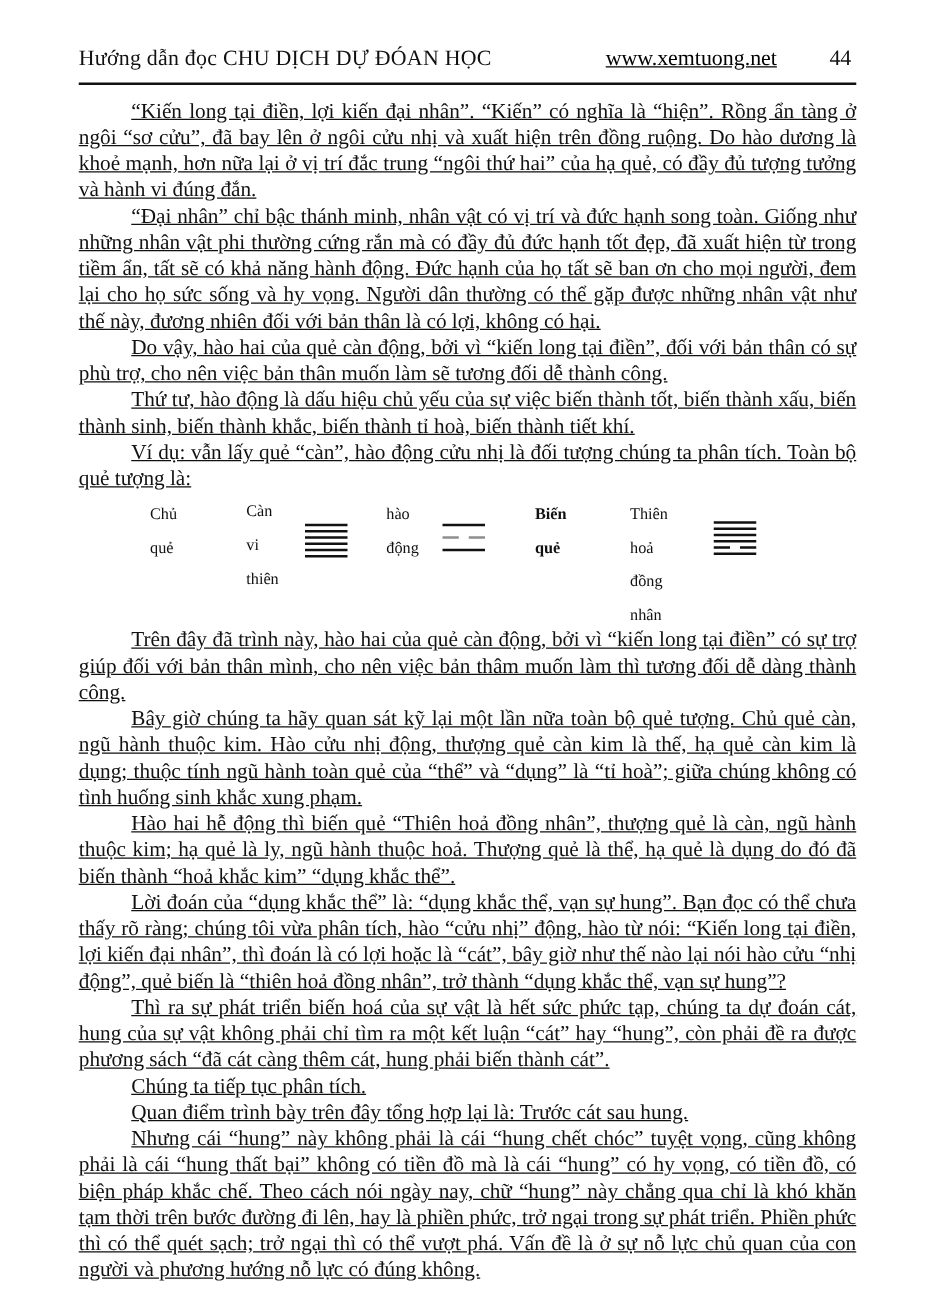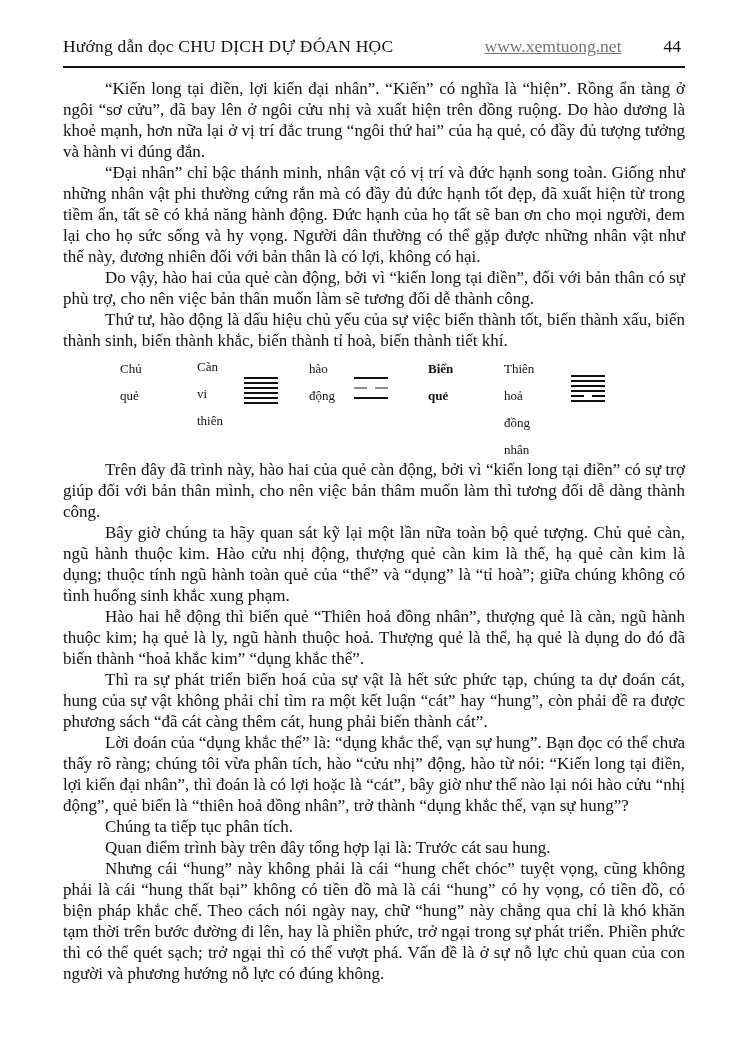--- a/index.html
+++ b/index.html
@@ -14,32 +14,33 @@
     width: 744px; height: 993px;
     padding: 36px 59px 20px 63px;
   }
   .header {
     display: flex; align-items: baseline;
     font-size: 17.5px;
   }
   .header-title { flex: 0 0 auto; letter-spacing: 0.2px; }
   .header-spacer { flex: 1 1 auto; }
   .header-url {
-    color: #737373; text-decoration: underline;
+    color: #000000; text-decoration: underline;
     margin-right: 42px; cursor: pointer;
   }
   .header-page { margin-right: 4px; font-family: Liberation Serif, serif; }
   .header-rule {
     border: none; border-top: 2px solid #111111;
     margin-top: 9px; margin-bottom: 10px;
   }
   .body-text { font-size: 17px; line-height: 21px; }
   .para {
     text-align: justify;
     text-indent: 42px;
+    text-decoration: underline;
   }
   
   .diagram {
     position: relative;
     height: 104px;
     margin: 2px 0 2px 0;
   }
   .dcol {
     position: absolute; top: 0;
     font-size: 13px; line-height: 27px;
@@ -72,20 +73,21 @@
   </div>
 
   <hr class="header-rule">
 
   <div class="body-text">
     <div id="paras-top">
         <p class="para">“Kiến long tại điền, lợi kiến đại nhân”. “Kiến” có nghĩa là “hiện”. Rồng ẩn tàng ở ngôi “sơ cửu”, đã bay lên ở ngôi cửu nhị và xuất hiện trên đồng ruộng. Do hào dương là khoẻ mạnh, hơn nữa lại ở vị trí đắc trung “ngôi thứ hai” của hạ quẻ, có đầy đủ tượng tưởng và hành vi đúng đắn.</p>
         <p class="para">“Đại nhân” chỉ bậc thánh minh, nhân vật có vị trí và đức hạnh song toàn. Giống như những nhân vật phi thường cứng rắn mà có đầy đủ đức hạnh tốt đẹp, đã xuất hiện từ trong tiềm ẩn, tất sẽ có khả năng hành động. Đức hạnh của họ tất sẽ ban ơn cho mọi người, đem lại cho họ sức sống và hy vọng. Người dân thường có thể gặp được những nhân vật như thế này, đương nhiên đối với bản thân là có lợi, không có hại.</p>
         <p class="para">Do vậy, hào hai của quẻ càn động, bởi vì “kiến long tại điền”, đối với bản thân có sự phù trợ, cho nên việc bản thân muốn làm sẽ tương đối dễ thành công.</p>
         <p class="para">Thứ tư, hào động là dấu hiệu chủ yếu của sự việc biến thành tốt, biến thành xấu, biến thành sinh, biến thành khắc, biến thành tỉ hoà, biến thành tiết khí.</p>
+        <p class="para">Ví dụ: vẫn lấy quẻ “càn”, hào động cửu nhị là đối tượng chúng ta phân tích. Toàn bộ quẻ tượng là:</p>
       </div>
     <div class="diagram" id="diagram">
         <div class="dcol" style="left: 57px; top: 2px; position: absolute;">
           <span>Chủ</span>
           <span>quẻ</span>
         </div>
         <div class="dcol" style="left: 134px; top: 0; position: absolute;">
           <span>Càn</span>
           <span>vi</span>
           <span>thiên</span>
@@ -129,21 +131,21 @@
             <i></i>
             <i></i>
           </div>
           <div class="hexline"></div>
         </div>
       </div>
     <div id="paras-bottom">
         <p class="para">Trên đây đã trình này, hào hai của quẻ càn động, bởi vì “kiến long tại điền” có sự trợ giúp đối với bản thân mình, cho nên việc bản thâm muốn làm thì tương đối dễ dàng thành công.</p>
         <p class="para">Bây giờ chúng ta hãy quan sát kỹ lại một lần nữa toàn bộ quẻ tượng. Chủ quẻ càn, ngũ hành thuộc kim. Hào cửu nhị động, thượng quẻ càn kim là thế, hạ quẻ càn kim là dụng; thuộc tính ngũ hành toàn quẻ của “thể” và “dụng” là “tỉ hoà”; giữa chúng không có tình huống sinh khắc xung phạm.</p>
         <p class="para">Hào hai hễ động thì biến quẻ “Thiên hoả đồng nhân”, thượng quẻ là càn, ngũ hành thuộc kim; hạ quẻ là ly, ngũ hành thuộc hoả. Thượng quẻ là thể, hạ quẻ là dụng do đó đã biến thành “hoả khắc kim” “dụng khắc thể”.</p>
+        <p class="para">Lời đoán của “dụng khắc thể” là: “dụng khắc thể, vạn sự hung”. Bạn đọc có thể chưa thấy rõ ràng; chúng tôi vừa phân tích, hào “cửu nhị” động, hào từ nói: “Kiến long tại điền, lợi kiến đại nhân”, thì đoán là có lợi hoặc là “cát”, bây giờ như thế nào lại nói hào cửu “nhị động”, quẻ biến là “thiên hoả đồng nhân”, trở thành “dụng khắc thể, vạn sự hung”?</p>
         <p class="para">Thì ra sự phát triển biến hoá của sự vật là hết sức phức tạp, chúng ta dự đoán cát, hung của sự vật không phải chỉ tìm ra một kết luận “cát” hay “hung”, còn phải đề ra được phương sách “đã cát càng thêm cát, hung phải biến thành cát”.</p>
-        <p class="para">Lời đoán của “dụng khắc thể” là: “dụng khắc thể, vạn sự hung”. Bạn đọc có thể chưa thấy rõ ràng; chúng tôi vừa phân tích, hào “cửu nhị” động, hào từ nói: “Kiến long tại điền, lợi kiến đại nhân”, thì đoán là có lợi hoặc là “cát”, bây giờ như thế nào lại nói hào cửu “nhị động”, quẻ biến là “thiên hoả đồng nhân”, trở thành “dụng khắc thể, vạn sự hung”?</p>
         <p class="para">Chúng ta tiếp tục phân tích.</p>
         <p class="para">Quan điểm trình bày trên đây tổng hợp lại là: Trước cát sau hung.</p>
         <p class="para">Nhưng cái “hung” này không phải là cái “hung chết chóc” tuyệt vọng, cũng không phải là cái “hung thất bại” không có tiền đồ mà là cái “hung” có hy vọng, có tiền đồ, có biện pháp khắc chế. Theo cách nói ngày nay, chữ “hung” này chẳng qua chỉ là khó khăn tạm thời trên bước đường đi lên, hay là phiền phức, trở ngại trong sự phát triển. Phiền phức thì có thể quét sạch; trở ngại thì có thể vượt phá. Vấn đề là ở sự nỗ lực chủ quan của con người và phương hướng nỗ lực có đúng không.</p>
       </div>
   </div>
 
 </div>
 
 </body></html>

